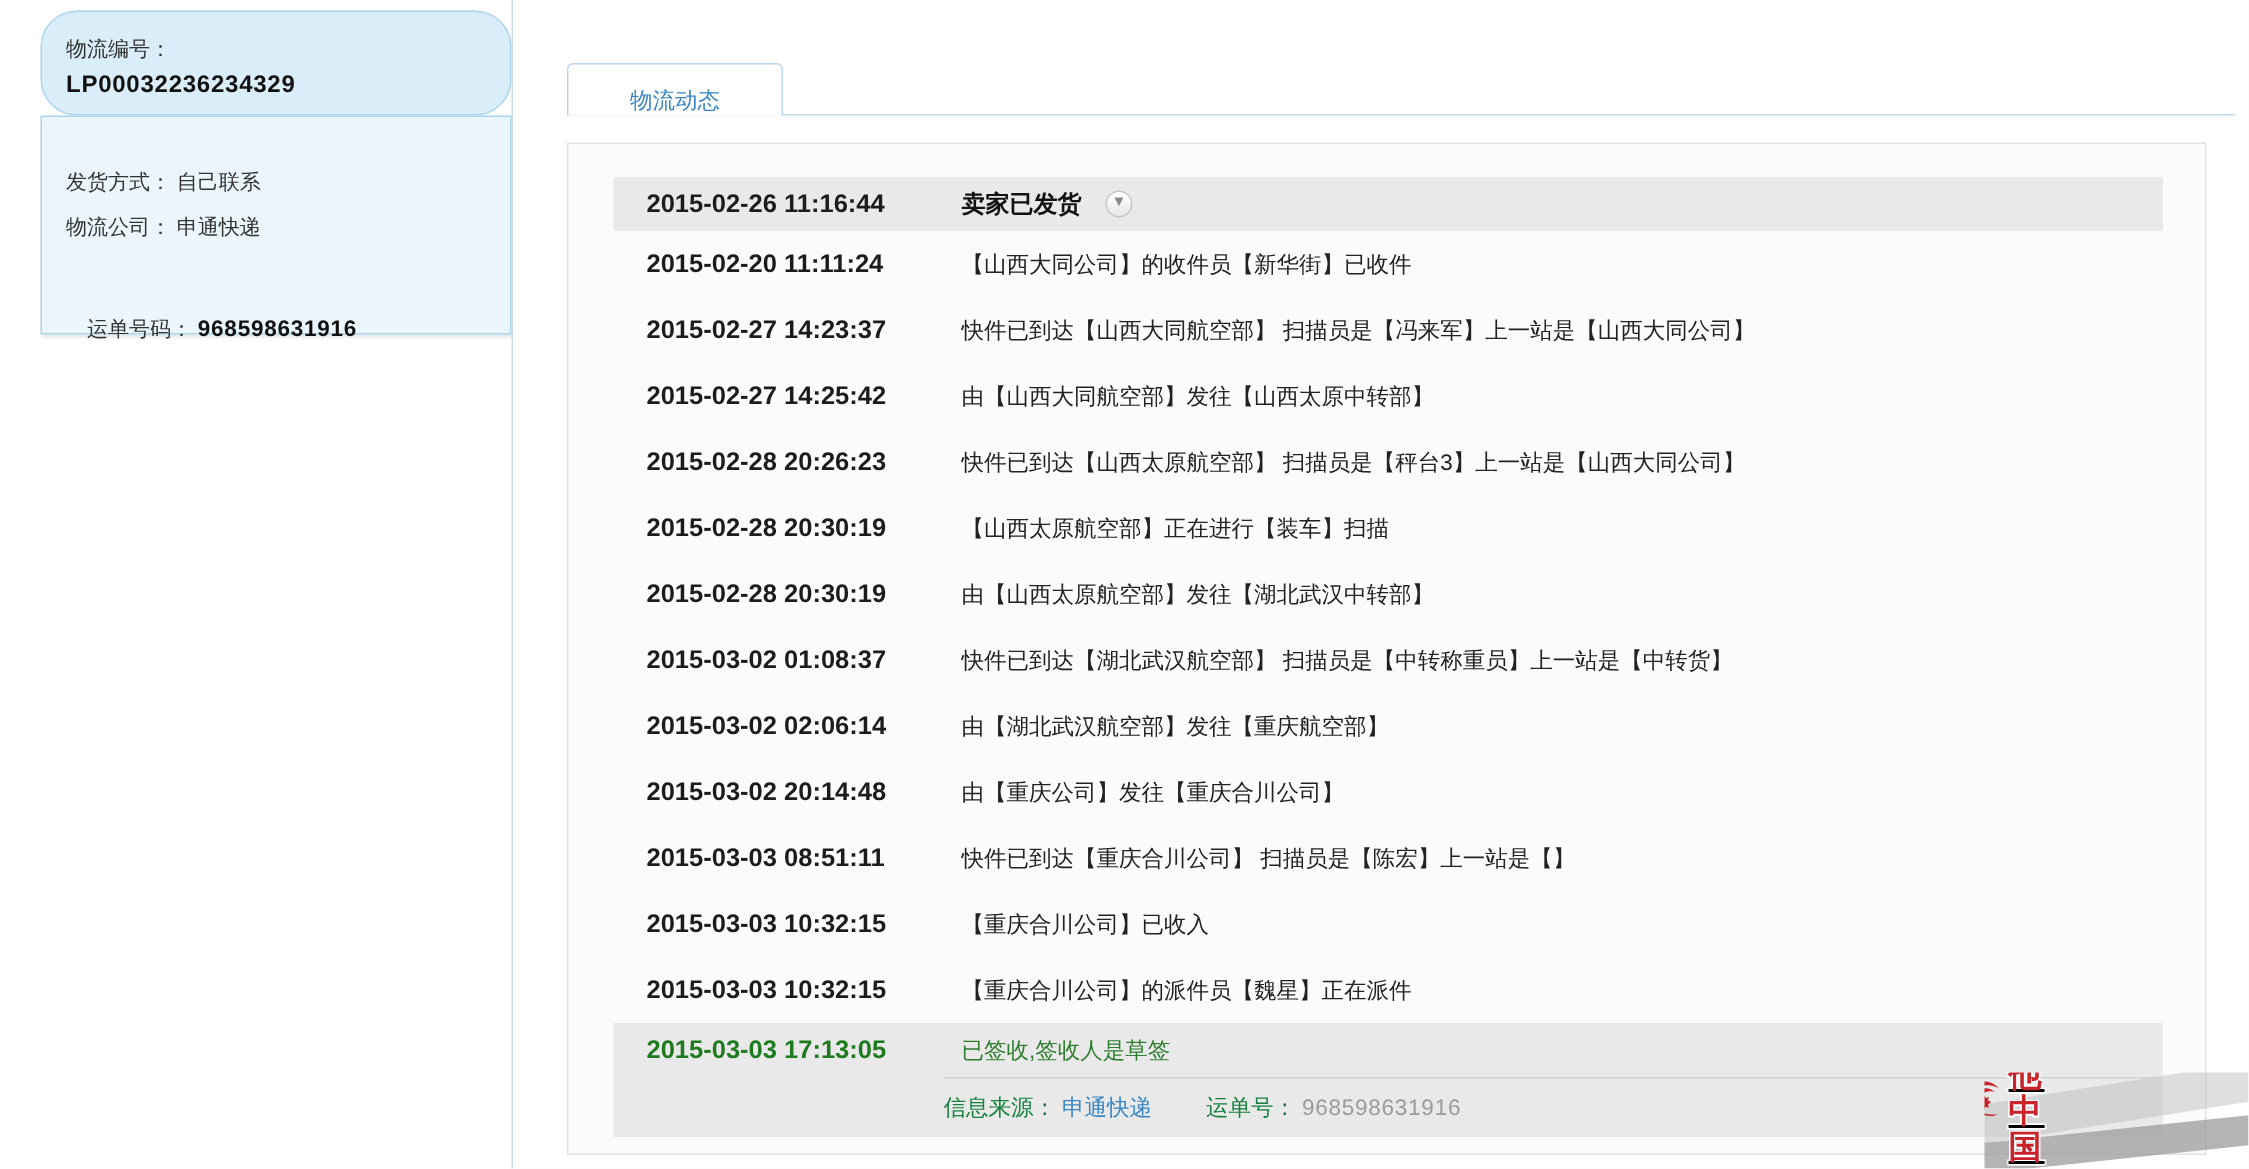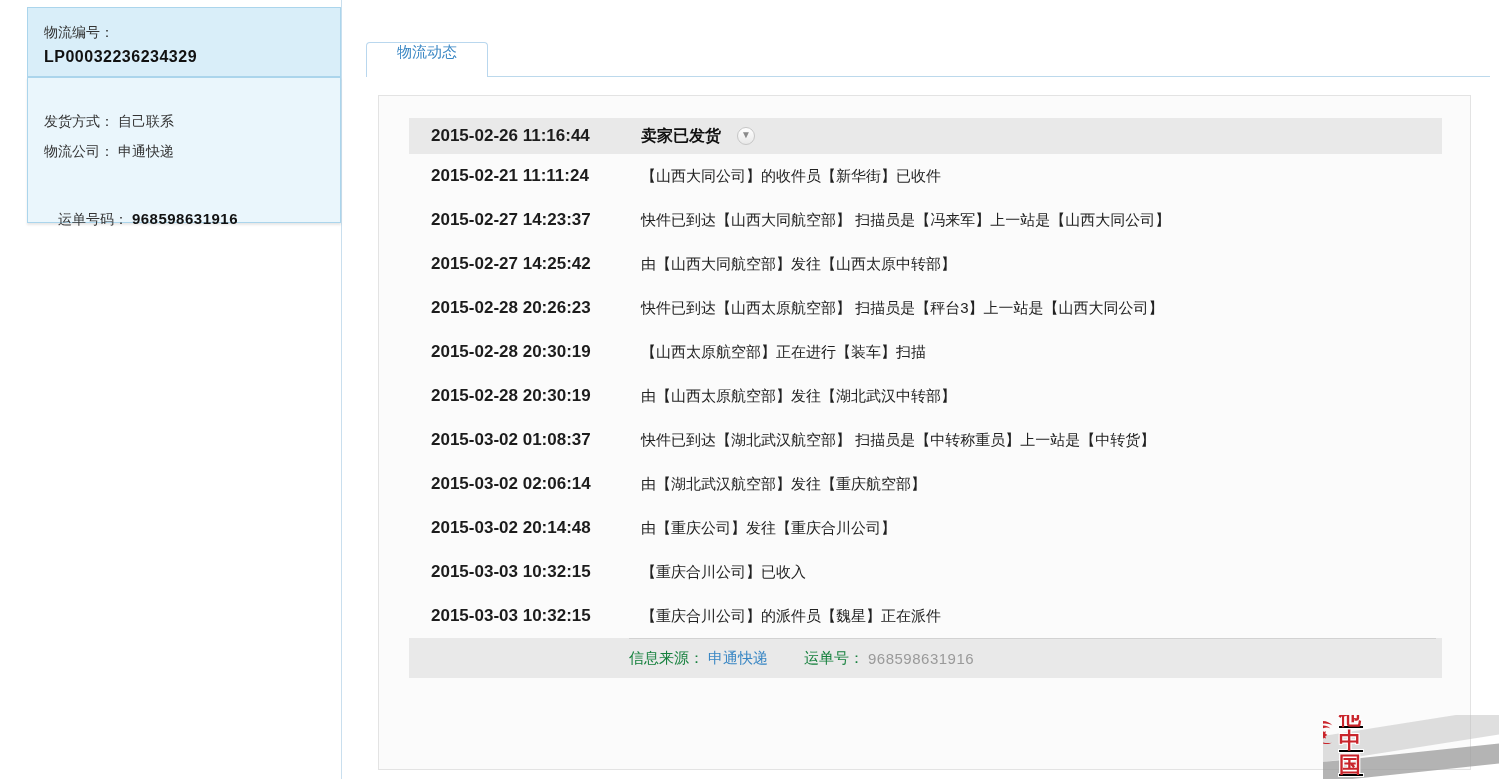--- a/index.html
+++ b/index.html
@@ -5,34 +5,34 @@
   * { margin:0; padding:0; box-sizing:border-box; }
   html,body { width:1499px; height:779px; background:#ffffff; overflow:hidden;
     font-family:"Liberation Sans","DejaVu Sans",sans-serif; }
   .page { position:relative; width:1499px; height:779px; background:#fff; }
 
   
   .v-divider { position:absolute; left:341px; top:0; width:1px; height:779px; background:#c9dfee; }
 
   
   .side-box { position:absolute; left:27px; width:314px; border:1px solid #abd5ec; }
-  .box-top { top:7px; height:70px; background:#d9eef9; padding:12px 16px; }
+  .box-top { top:7px; height:70px; background:#d9eef9; padding:12px 16px;border-radius:24px; }
   .box-info { top:77px; height:146px; background:#eaf6fc; padding:28px 16px;
     box-shadow:0 2px 2px rgba(120,120,120,0.18); }
   .side-label { font-size:14px; color:#333; line-height:24px; }
   .side-strong { font-size:16px; font-weight:bold; color:#111; line-height:26px; letter-spacing:0.5px; }
   .side-line { font-size:14px; color:#333; line-height:30px; }
   .side-line .val-bold { font-weight:bold; color:#111; font-size:15px; letter-spacing:0.5px; }
   .waybill-line { margin-top:38px;margin-left:14px; }
 
   
   .tab-strip-line { position:absolute; left:378px; top:76px; width:1112px; height:1px; background:#bcd9ec; }
-  .tab { position:absolute; left:366px; top:42px; height:35px; padding:0 30px; background:#fff;
+  .tab { position:absolute; left:378px; top:42px; height:35px; padding:0 41px; background:#fff;
     border:1px solid #b9d7ee; border-bottom:none; border-radius:4px 4px 0 0;
-    display:flex; align-items:flex-start; font-size:15px; color:#3a87c4; z-index:2; cursor:pointer; }
+    display:flex; align-items:flex-end; font-size:15px; color:#3a87c4; z-index:2; cursor:pointer; }
 
   
   .panel { position:absolute; left:378px; top:95px; width:1093px; height:675px;
     background:#fbfbfb; border:1px solid #e3e3e3; padding:22px 28px 0 30px; }
 
   .hdr-row { height:36px; background:#e9e9e9; display:flex; align-items:center; }
   .ev-row { height:44px; display:flex; align-items:center; }
   .ev-time { margin-left:22px; width:188px; font-size:17px; font-weight:bold; color:#1c1c1c; white-space:nowrap; }
   .ev-desc { margin-left:22px; font-size:15px; color:#222; white-space:nowrap; }
   .hdr-title { margin-left:22px; font-size:16px; font-weight:bold; color:#111; }
@@ -90,21 +90,21 @@
   <div class="panel">
     <div class="hdr-row">
       <span class="ev-time">2015-02-26 11:16:44</span>
       <span class="hdr-title">卖家已发货</span>
       <span class="toggle-icon">
           <span>▼</span>
         </span>
     </div>
 
     <div class="ev-row">
-      <span class="ev-time">2015-02-21 11:11:24</span>
+      <span class="ev-time">2015-02-20 11:11:24</span>
       <span class="ev-desc">【山西大同公司】的收件员【新华街】已收件</span>
     </div>
     <div class="ev-row">
       <span class="ev-time">2015-02-27 14:23:37</span>
       <span class="ev-desc">快件已到达【山西大同航空部】 扫描员是【冯来军】上一站是【山西大同公司】</span>
     </div>
     <div class="ev-row">
       <span class="ev-time">2015-02-27 14:25:42</span>
       <span class="ev-desc">由【山西大同航空部】发往【山西太原中转部】</span>
     </div>
@@ -126,29 +126,37 @@
     </div>
     <div class="ev-row">
       <span class="ev-time">2015-03-02 02:06:14</span>
       <span class="ev-desc">由【湖北武汉航空部】发往【重庆航空部】</span>
     </div>
     <div class="ev-row">
       <span class="ev-time">2015-03-02 20:14:48</span>
       <span class="ev-desc">由【重庆公司】发往【重庆合川公司】</span>
     </div>
     <div class="ev-row">
+      <span class="ev-time">2015-03-03 08:51:11</span>
+      <span class="ev-desc">快件已到达【重庆合川公司】 扫描员是【陈宏】上一站是【】</span>
+    </div>
+    <div class="ev-row">
       <span class="ev-time">2015-03-03 10:32:15</span>
       <span class="ev-desc">【重庆合川公司】已收入</span>
     </div>
     <div class="ev-row">
       <span class="ev-time">2015-03-03 10:32:15</span>
       <span class="ev-desc">【重庆合川公司】的派件员【魏星】正在派件</span>
     </div>
 
     <div class="signed-block">
+      <div class="signed-row">
+        <span class="signed-time">2015-03-03 17:13:05</span>
+        <span class="signed-title">已签收,签收人是草签</span>
+      </div>
       <div class="source-inner">
         <span class="src-label">信息来源：</span>
         <a class="src-link">申通快递</a>
         <span class="src-gap"></span>
         <span class="src-label">运单号：</span>
         <span class="src-num">968598631916</span>
       </div>
     </div>
   </div>
 

